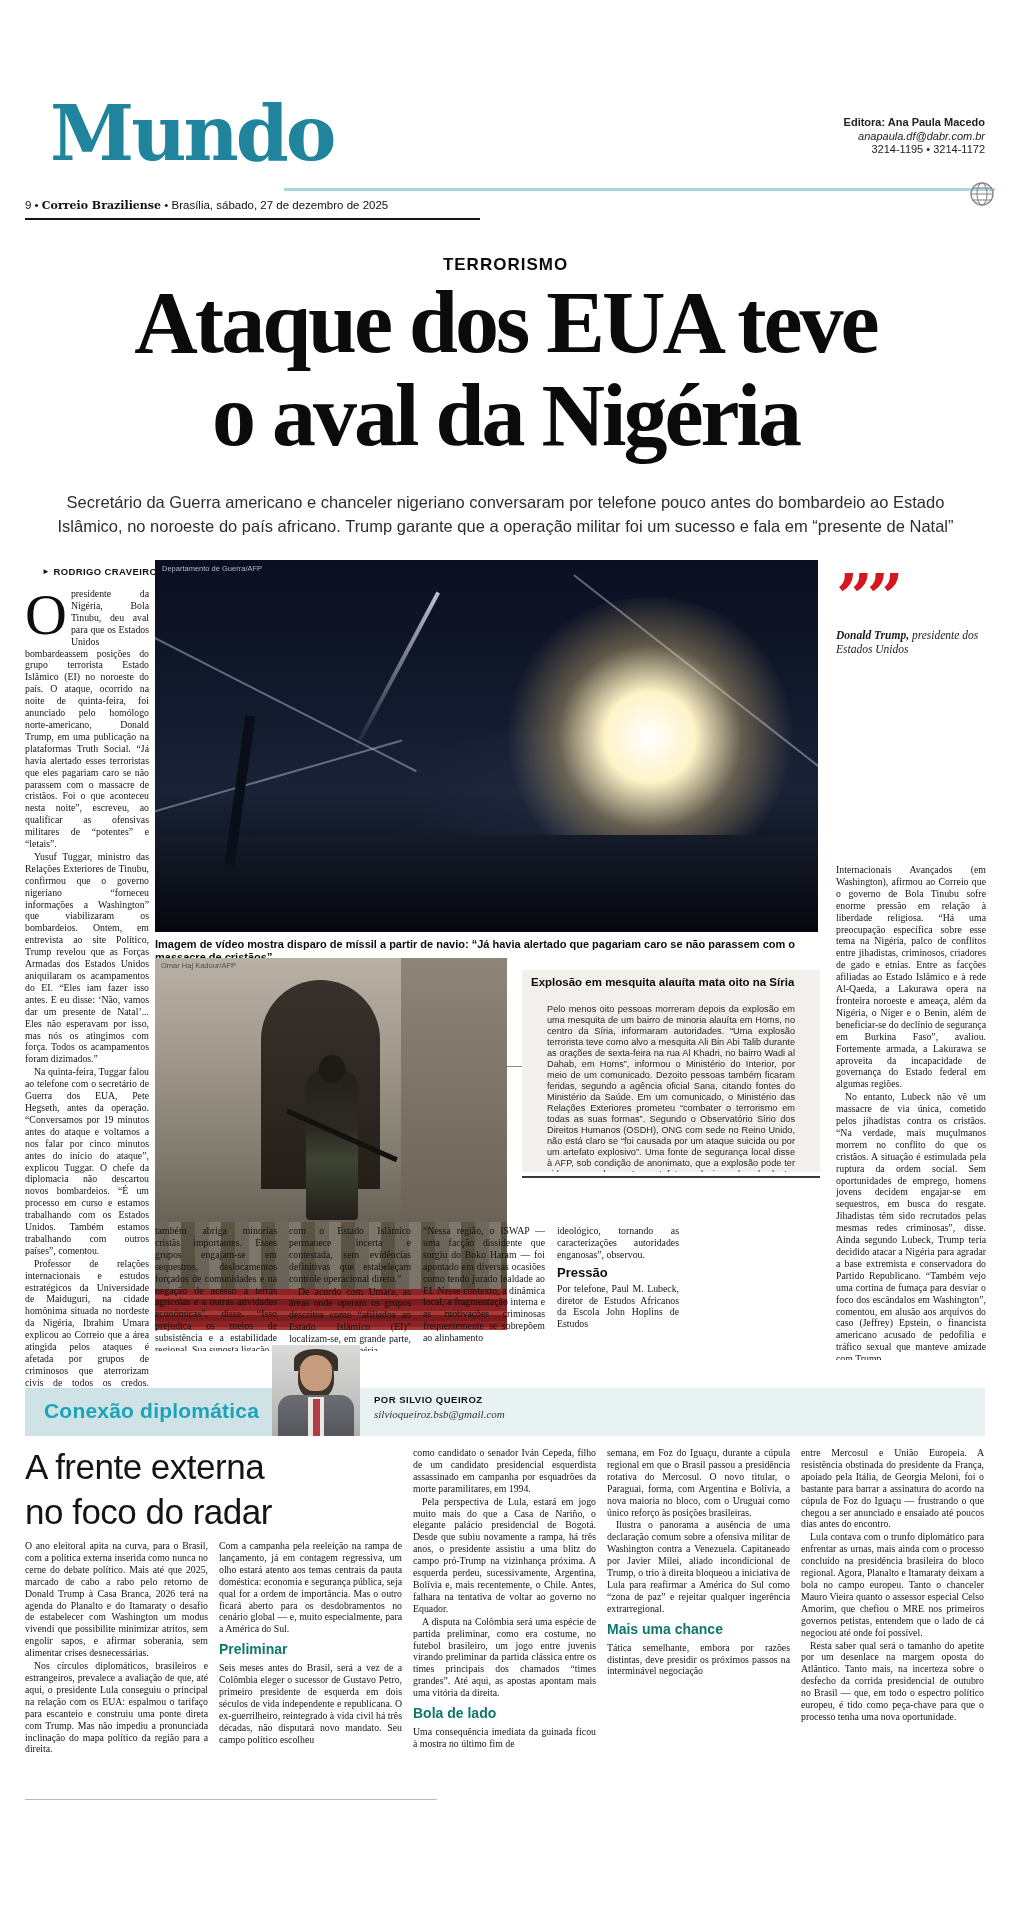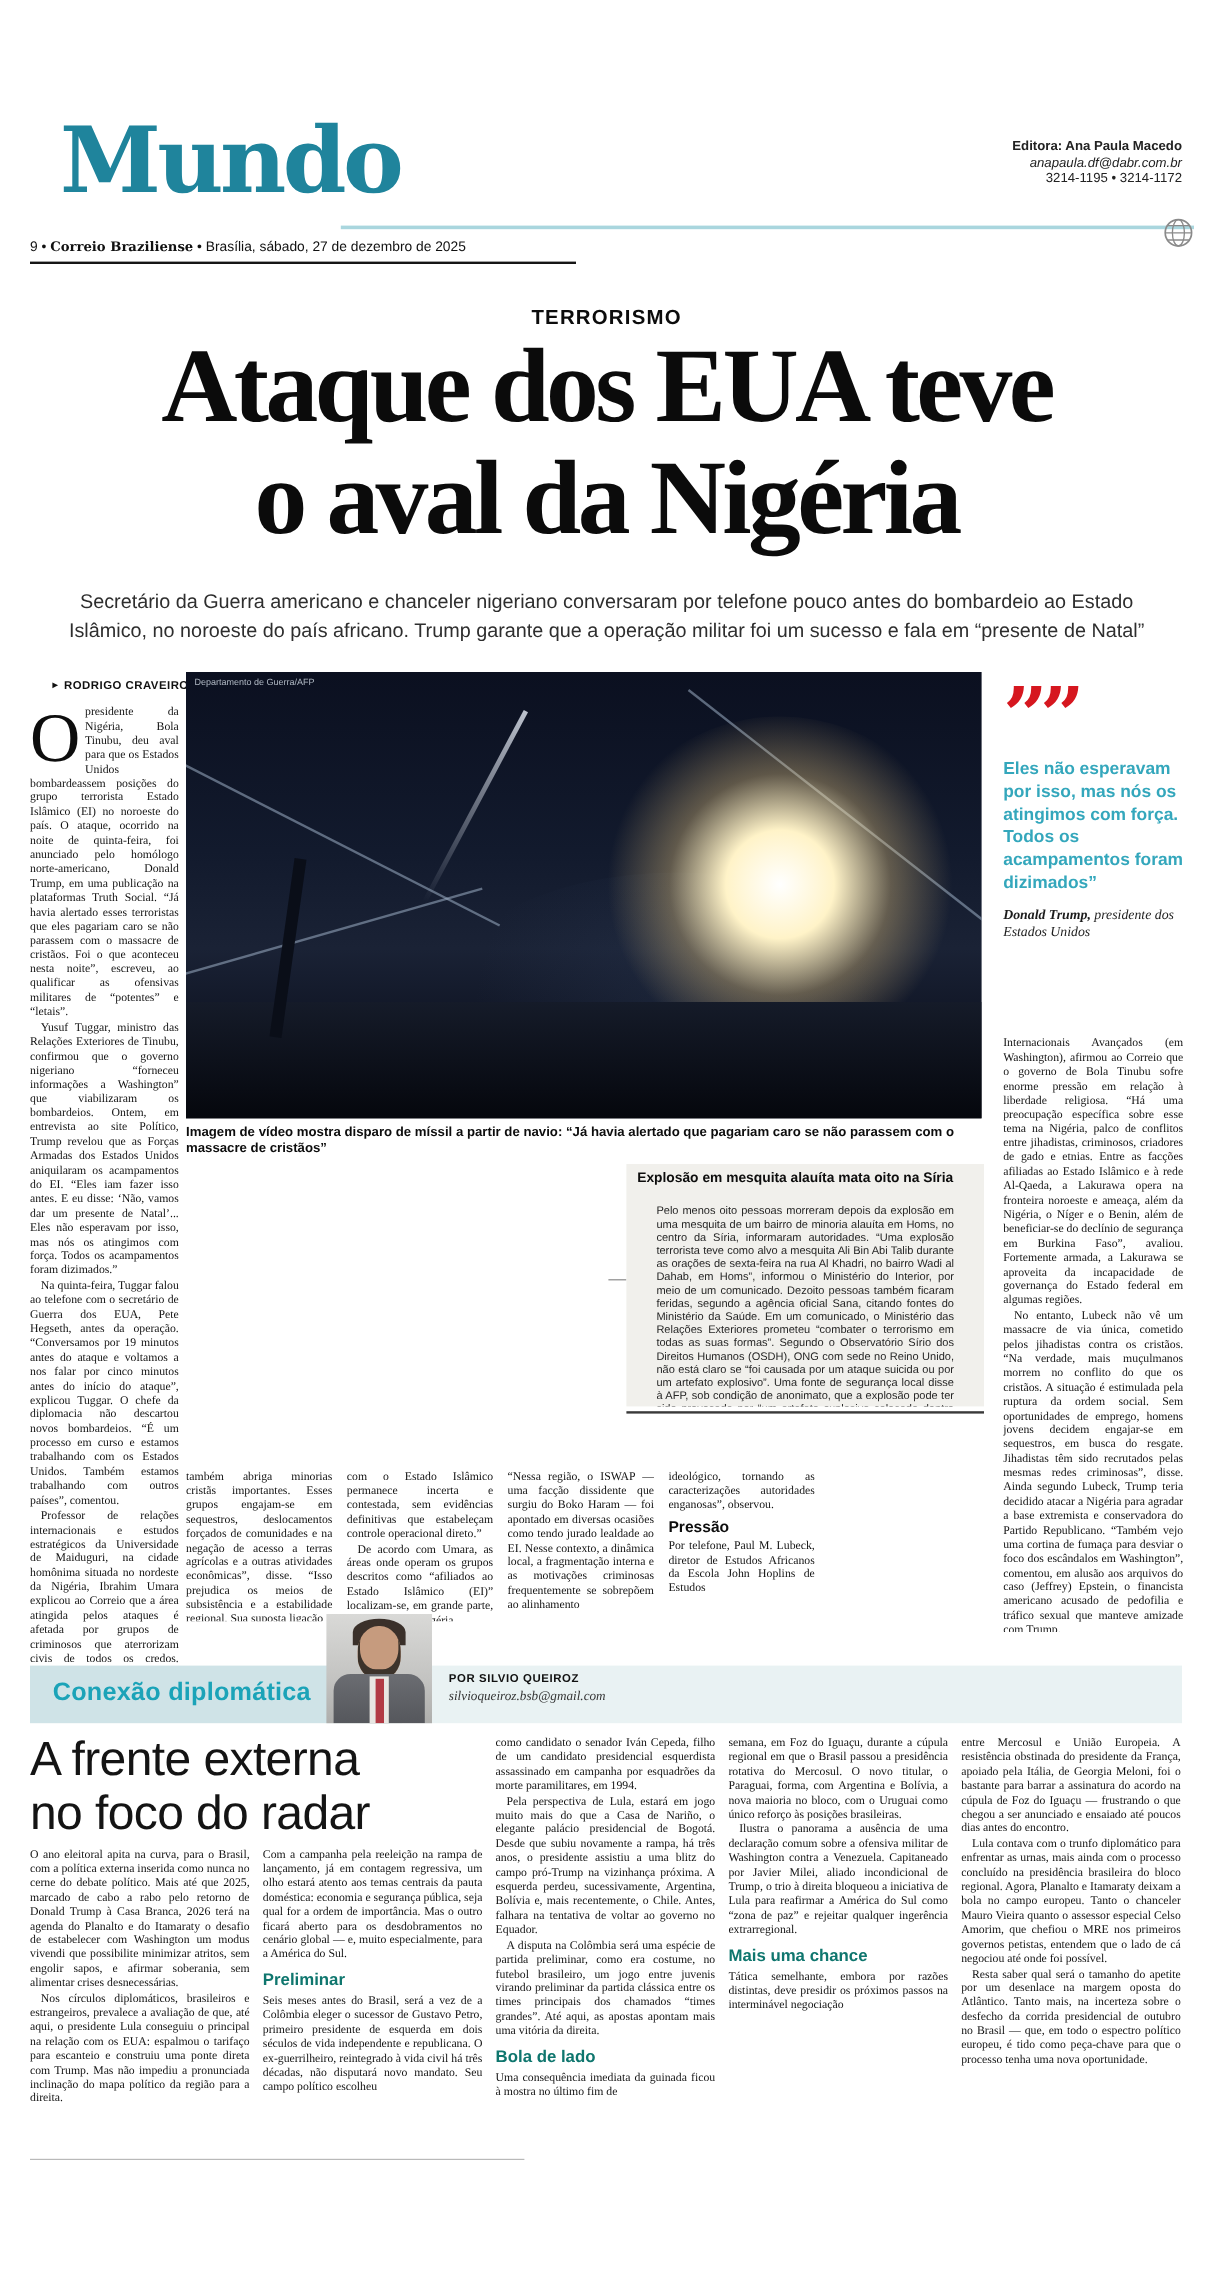--- a/index.html
+++ b/index.html
@@ -104,21 +104,21 @@
            background:#c69b7e;box-shadow:0 -6px 0 2px #3c332b inset;}
   .cp-hair{position:absolute;left:22px;top:4px;width:44px;height:22px;border-radius:50% 50% 0 0;background:#3a302a;}
   .cp-suit{position:absolute;left:6px;top:50px;width:76px;height:41px;border-radius:14px 14px 0 0;
            background:linear-gradient(180deg,#6b6d72,#55575c);}
   .cp-shirt{position:absolute;left:36px;top:52px;width:16px;height:39px;background:#e8e6e2;}
   .cp-tie{position:absolute;left:41px;top:54px;width:7px;height:37px;background:#b23a44;}
   .colbyline{position:absolute;left:374px;top:1394px;font-family:"Liberation Sans",sans-serif;}
   .by1{font-weight:bold;font-size:9.5px;letter-spacing:.5px;text-transform:uppercase;color:#111;}
   .by2{font-family:"Liberation Serif",serif;font-style:italic;font-size:11px;color:#333;margin-top:3px;}
   .col-head{position:absolute;left:25px;top:1444px;font-family:"Liberation Sans",sans-serif;
-            font-size:40px;line-height:45px;font-weight:400;letter-spacing:-.5px;color:#141414;}
+            font-size:35px;line-height:45px;font-weight:400;letter-spacing:-.5px;color:#141414;}
   .bcol{position:absolute;width:183px;overflow:hidden;}
   .bc1{left:25px;top:1540px;height:258px;}
   .bc2{left:219px;top:1540px;height:373px;}
   .bc3{left:413px;top:1447px;height:466px;}
   .bc4{left:607px;top:1447px;height:466px;}
   .bc5{left:801px;top:1447px;height:466px;}
   .bsub{font-family:"Liberation Sans",sans-serif;font-weight:bold;font-size:14px;margin:9px 0 6px 0;color:#0f766e;}
   .b-rule{position:absolute;left:25px;top:1799px;width:412px;height:1px;background:#b9b9b9;}
 </style>
 </head>
@@ -176,31 +176,40 @@
     <div class="p1-cable3"></div>
     <div class="p1-flash"></div>
     <div class="p1-deck"></div>
     <div class="p1-mast"></div>
     <div class="ph-credit">Departamento de Guerra/AFP</div>
   </div>
   <div class="caption1">Imagem de vídeo mostra disparo de míssil a partir de navio: “Já havia alertado que pagariam caro se não parassem com o massacre de cristãos”</div>
 
   <div class="quote">
     <div class="q-glyph">””</div>
-    <div class="q-text">Eles não esperavam por isso, mas nós os atingimos com força. Todos os acampamentos foram dizimados”</div>
     <div class="q-attr">
       <span class="nm">Donald Trump,</span><span> presidente dos Estados Unidos</span>
     </div>
   </div>
 
   <div class="col-right bodytext">
     <p class="np">Internacionais Avançados (em Washington), afirmou ao Correio que o governo de Bola Tinubu sofre enorme pressão em relação à liberdade religiosa. “Há uma preocupação específica sobre esse tema na Nigéria, palco de conflitos entre jihadistas, criminosos, criadores de gado e etnias. Entre as facções afiliadas ao Estado Islâmico e à rede Al-Qaeda, a Lakurawa opera na fronteira noroeste e ameaça, além da Nigéria, o Níger e o Benin, além de beneficiar-se do declínio de segurança em Burkina Faso”, avaliou. Fortemente armada, a Lakurawa se aproveita da incapacidade de governança do Estado federal em algumas regiões.</p>
     <p>No entanto, Lubeck não vê um massacre de via única, cometido pelos jihadistas contra os cristãos. “Na verdade, mais muçulmanos morrem no conflito do que os cristãos. A situação é estimulada pela ruptura da ordem social. Sem oportunidades de emprego, homens jovens decidem engajar-se em sequestros, em busca do resgate. Jihadistas têm sido recrutados pelas mesmas redes criminosas”, disse. Ainda segundo Lubeck, Trump teria decidido atacar a Nigéria para agradar a base extremista e conservadora do Partido Republicano. “Também vejo uma cortina de fumaça para desviar o foco dos escândalos em Washington”, comentou, em alusão aos arquivos do caso (Jeffrey) Epstein, o financista americano acusado de pedofilia e tráfico sexual que manteve amizade com Trump.</p>
   </div>
 
+  <div class="photo2">
+    <div class="p2-wall"></div>
+    <div class="p2-door"></div>
+    <div class="p2-rubble"></div>
+    <div class="p2-carpet"></div>
+    <div class="p2-fig"></div>
+    <div class="p2-head"></div>
+    <div class="p2-rifle"></div>
+    <div class="ph-credit2">Omar Haj Kadour/AFP</div>
+  </div>
 
   <div class="sbox-tick"></div>
   <div class="sbox">
     <h3>Explosão em mesquita alauíta mata oito na Síria</h3>
     <p>Pelo menos oito pessoas morreram depois da explosão em uma mesquita de um bairro de minoria alauíta em Homs, no centro da Síria, informaram autoridades. “Uma explosão terrorista teve como alvo a mesquita Ali Bin Abi Talib durante as orações de sexta-feira na rua Al Khadri, no bairro Wadi al Dahab, em Homs”, informou o Ministério do Interior, por meio de um comunicado. Dezoito pessoas também ficaram feridas, segundo a agência oficial Sana, citando fontes do Ministério da Saúde. Em um comunicado, o Ministério das Relações Exteriores prometeu “combater o terrorismo em todas as suas formas”. Segundo o Observatório Sírio dos Direitos Humanos (OSDH), ONG com sede no Reino Unido, não está claro se “foi causada por um ataque suicida ou por um artefato explosivo”. Uma fonte de segurança local disse à AFP, sob condição de anonimato, que a explosão pode ter sido provocada por “um artefato explosivo colocado dentro da mesquita”.</p>
   </div>
   <div class="sbox-rule"></div>
 
   <div class="cont-col cc1 bodytext">
     <p class="np">também abriga minorias cristãs importantes. Esses grupos engajam-se em sequestros, deslocamentos forçados de comunidades e na negação de acesso a terras agrícolas e a outras atividades econômicas”, disse. “Isso prejudica os meios de subsistência e a estabilidade regional. Sua suposta ligação</p>

